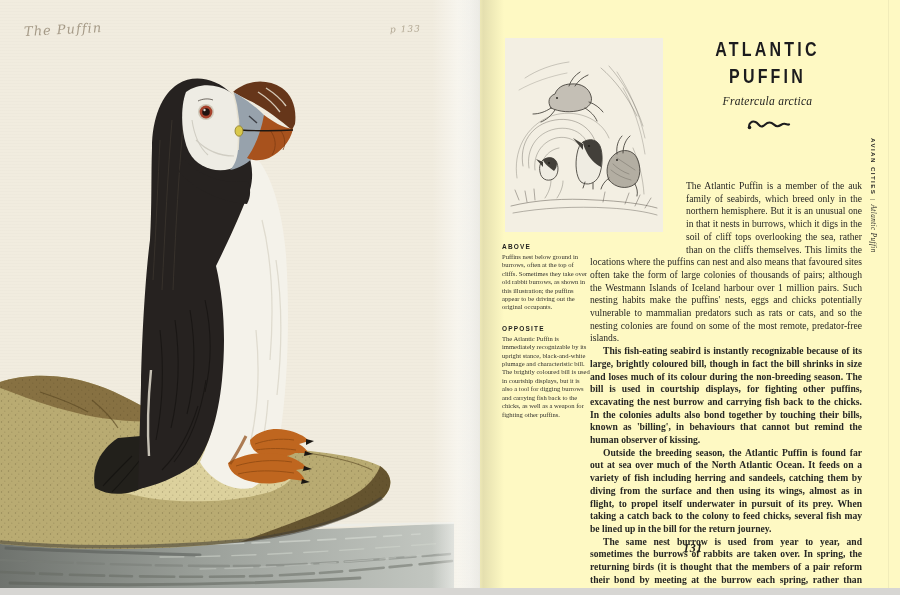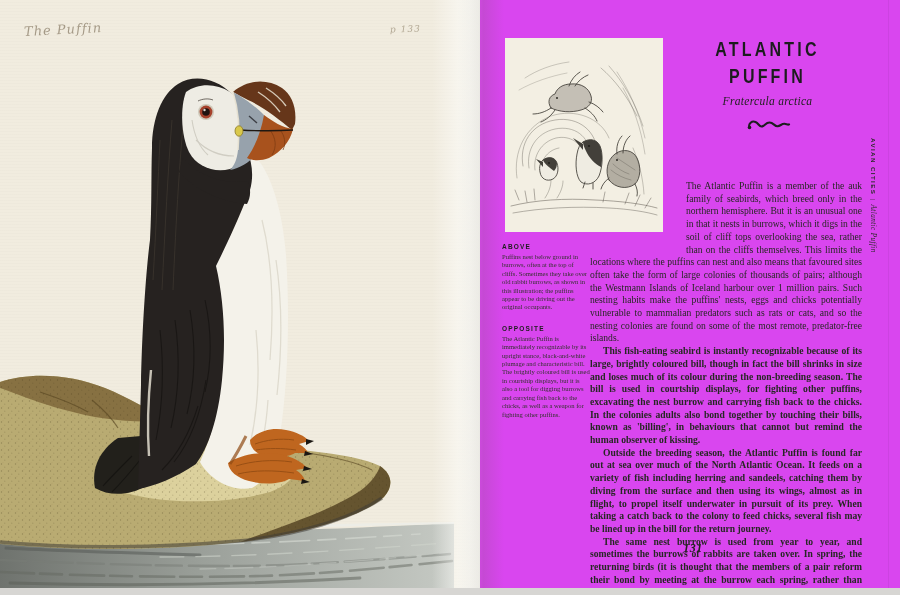--- a/index.html
+++ b/index.html
@@ -29,21 +29,21 @@
   .hw-pageref{left:390px;top:24px;font-size:9px;color:#b3a995;transform:rotate(-2deg);letter-spacing:1px;}
 
   
   .gutter{
     position:absolute;left:458px;top:0;width:46px;height:588px;pointer-events:none;
     background:linear-gradient(to right, rgba(120,110,90,0) 0%, rgba(120,110,90,0.10) 45%, rgba(95,88,72,0.16) 55%, rgba(120,110,90,0) 100%);
   }
 
   
   .page-right{
-    position:absolute;left:480px;top:0;width:420px;height:588px;background:#d946ef;color:#2a2a27;
+    position:absolute;left:480px;top:0;width:420px;height:588px;background:#fef9c3;color:#2a2a27;
   }
   .page-right .edge-line{
     position:absolute;left:408px;top:0;width:1px;height:100%;background:rgba(0,0,0,0.05);
   }
   .title-block{position:absolute;left:130px;top:36px;width:315px;text-align:center;}
   .title-line{
     font-family:"Liberation Sans", sans-serif;font-weight:700;font-size:20px;
     letter-spacing:4px;color:#1c1c1e;line-height:27px;transform:scaleX(0.8);
   }
   .sci-name{font-style:italic;font-size:11.5px;color:#21211f;margin-top:5px;letter-spacing:0.3px;}

